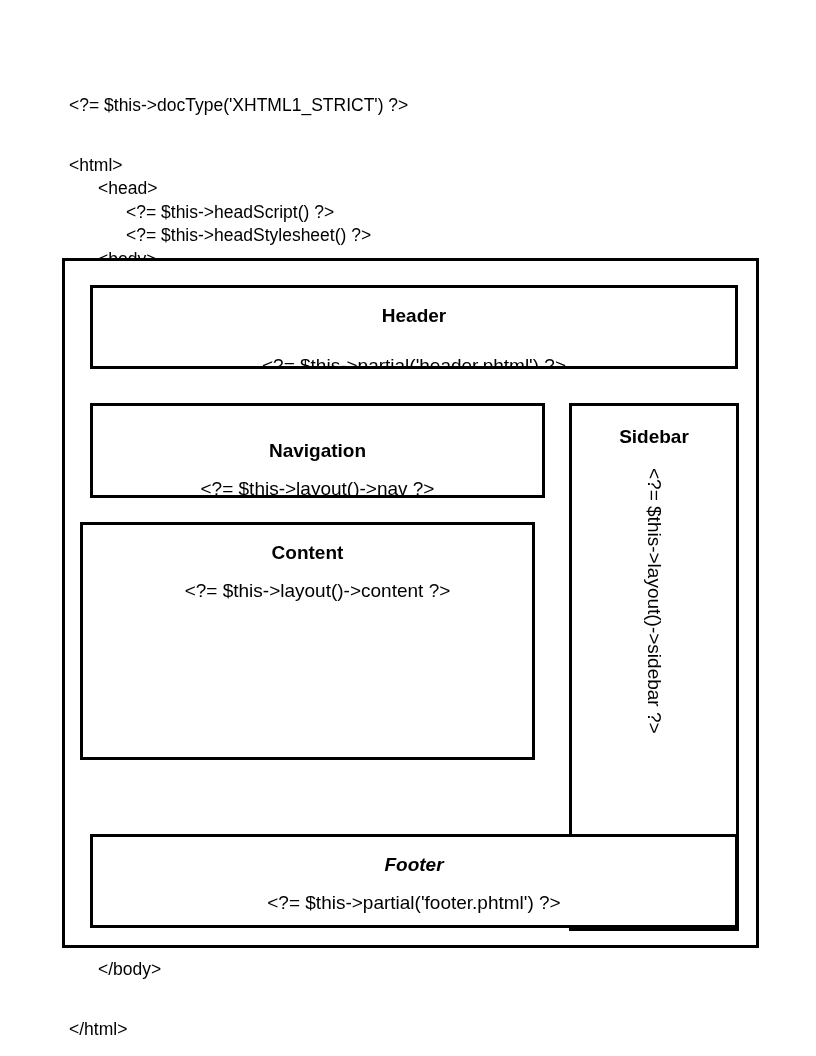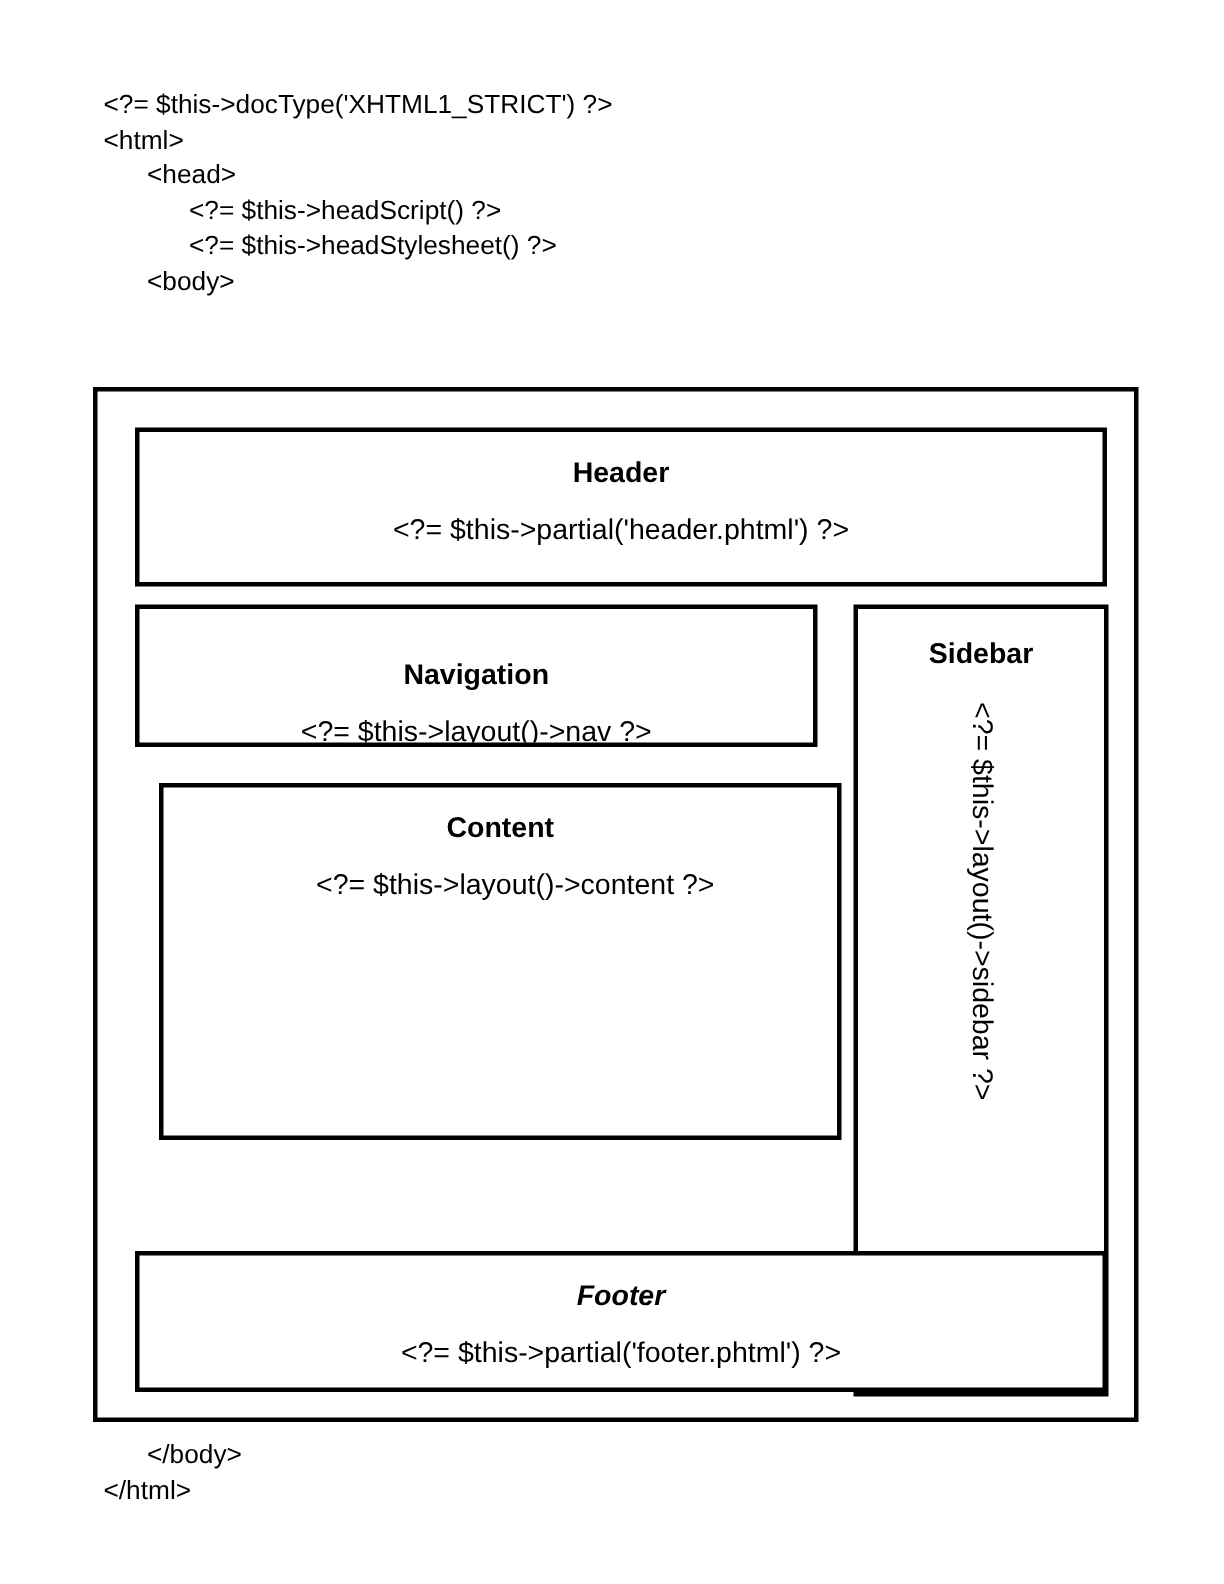--- a/index.html
+++ b/index.html
@@ -29,21 +29,21 @@
     top: 958px;
     width: 520px;
   }
   .code-line {
     font-family: "Liberation Sans", sans-serif;
     font-size: 17.5px;
     line-height: 23.6px;
     white-space: pre;
     color: #000;
   }
-  .ind-0 { padding-left: 0px; }
+  .ind-0 { padding-left: 0px; margin-top: 36px; }
   .ind-1 { padding-left: 29px; }
   .ind-2 { padding-left: 57px; }
 
   
   #diagram-container {
     position: absolute;
     left: 62px;
     top: 258px;
     width: 697px;
     height: 690px;
@@ -69,35 +69,35 @@
   }
   .box-code {
     text-align: center;
     font-size: 19px;
     white-space: pre;
     line-height: 1;
   }
 
   
   #header-box {
-    left: 25px; top: 24px; width: 648px; height: 106px;
+    left: 25px; top: 24px; width: 648px; height: 84px;
   }
   #header-box .box-title { margin-top: 18px; }
-  #header-box .box-code  { margin-top: 19px; }
+  #header-box .box-code  { margin-top: 31px; }
 
   
   #nav-box {
     left: 25px; top: 142px; width: 455px; height: 95px;
   }
   #nav-box .box-title { margin-top: 35px; }
   #nav-box .box-code  { margin-top: 19px; }
 
   
   #content-box {
-    left: 41px; top: 261px; width: 455px; height: 238px;
+    left: 15px; top: 261px; width: 455px; height: 238px;
   }
   #content-box .box-title { margin-top: 18px; }
   #content-box .box-code  { margin-top: 19px; padding-left: 20px; }
 
   
   #sidebar-box {
     left: 504px; top: 142px; width: 170px; height: 528px;
   }
   #sidebar-box .box-title { margin-top: 21px; }
 

